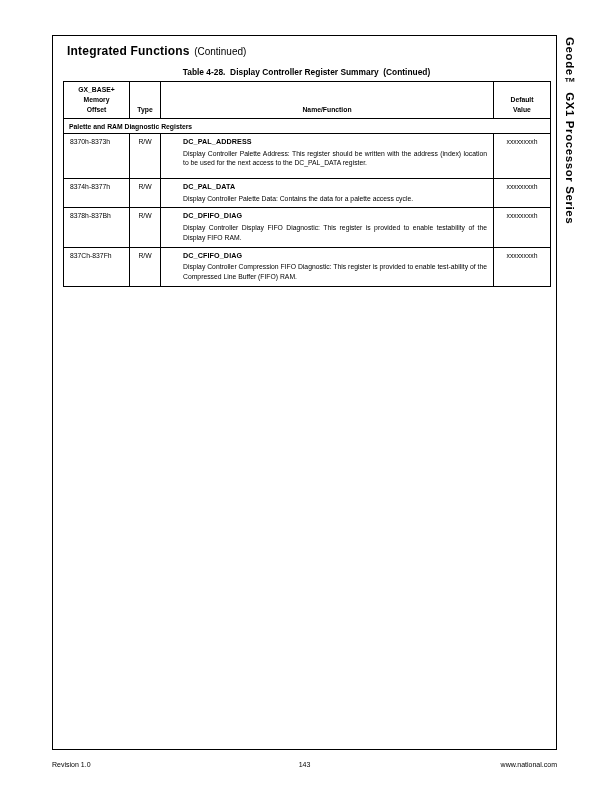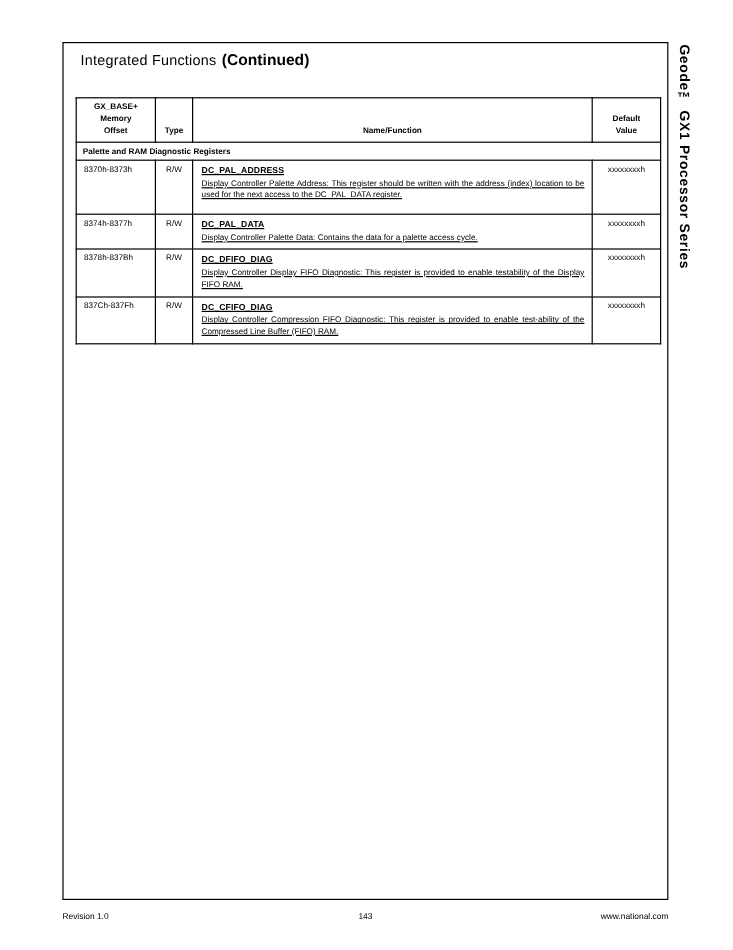--- a/index.html
+++ b/index.html
@@ -19,22 +19,22 @@
     position:absolute;left:564px;top:37px;
     writing-mode:vertical-rl;
     font-weight:bold;font-size:11.5px;letter-spacing:0.6px;white-space:nowrap;
   }
   
   .frame{
     position:absolute;left:52px;top:35px;width:503px;height:713px;
     border:1px solid #000;background:#fff;
   }
   .heading{position:absolute;left:14px;top:5px;white-space:nowrap;}
-  .heading .main{font-weight:normal;font-size:12px;letter-spacing:0.2px;text-align:center;}
-  .heading .cont{font-weight:bold;font-size:13px;}
+  .heading .main{font-weight:bold;font-size:12px;letter-spacing:0.2px;text-align:center;}
+  .heading .cont{font-weight:normal;font-size:10px;}
   .table-title{
     position:absolute;left:10px;top:31px;width:487px;text-align:center;
     font-weight:bold;font-size:8.4px;white-space:pre;
   }
   table.regtable{
     position:absolute;left:10px;top:45px;width:487px;
     border-collapse:collapse;table-layout:fixed;
   }
   .regtable td,.regtable th{
     border:1px solid #000;font-size:6.8px;vertical-align:top;
@@ -44,21 +44,21 @@
     vertical-align:bottom;text-align:center;font-weight:bold;
     white-space:pre-line;line-height:1.45;padding:2px 1px 3px;
   }
   tr.head{height:37px;}
   tr.section-row{height:15px;}
   tr.section-row td{
     font-weight:bold;padding:3px 0 2px 5px;vertical-align:middle;
   }
   td.c-off{padding:4px 2px 2px 6px;}
   td.c-type{text-align:center;padding-top:4px;}
-  td.c-namefn{padding:3px 6px 4px 7px;text-decoration:underline;}
+  td.c-namefn{padding:3px 6px 4px 22px;}
   td.c-def{text-align:center;padding-top:4px;}
   .reg-name{font-weight:bold;font-size:7.2px;letter-spacing:0.1px;}
   .reg-desc{font-size:6.8px;line-height:1.45;margin-top:2.5px;text-align:justify;}
   tr.r1{height:45px;} tr.r2{height:24px;} tr.r3{height:36px;margin-top:28px;} tr.r4{height:35px;}
   
   .footer{position:absolute;left:52px;top:761px;width:505px;height:12px;font-size:7px;}
   .footer .f-left{position:absolute;left:0;top:0;}
   .footer .f-center{position:absolute;left:0;width:100%;text-align:center;top:0;}
   .footer .f-right{position:absolute;right:0;top:0;}
 </style>
@@ -69,20 +69,21 @@
 
 <div class="sidebar-text">Geode™ GX1 Processor Series</div>
 
 <div class="frame">
 
   <div class="heading">
     <span class="main">Integrated Functions</span>
     <span class="cont">(Continued)</span>
   </div>
 
+  <div class="table-title">Table 4-28.  Display Controller Register Summary  (Continued)</div>
 
   <table class="regtable">
     <colgroup>
       <col style="width:66px">
       <col style="width:31px">
       <col style="width:333px">
       <col style="width:57px">
     </colgroup>
     <tbody>
       <tr class="head">

